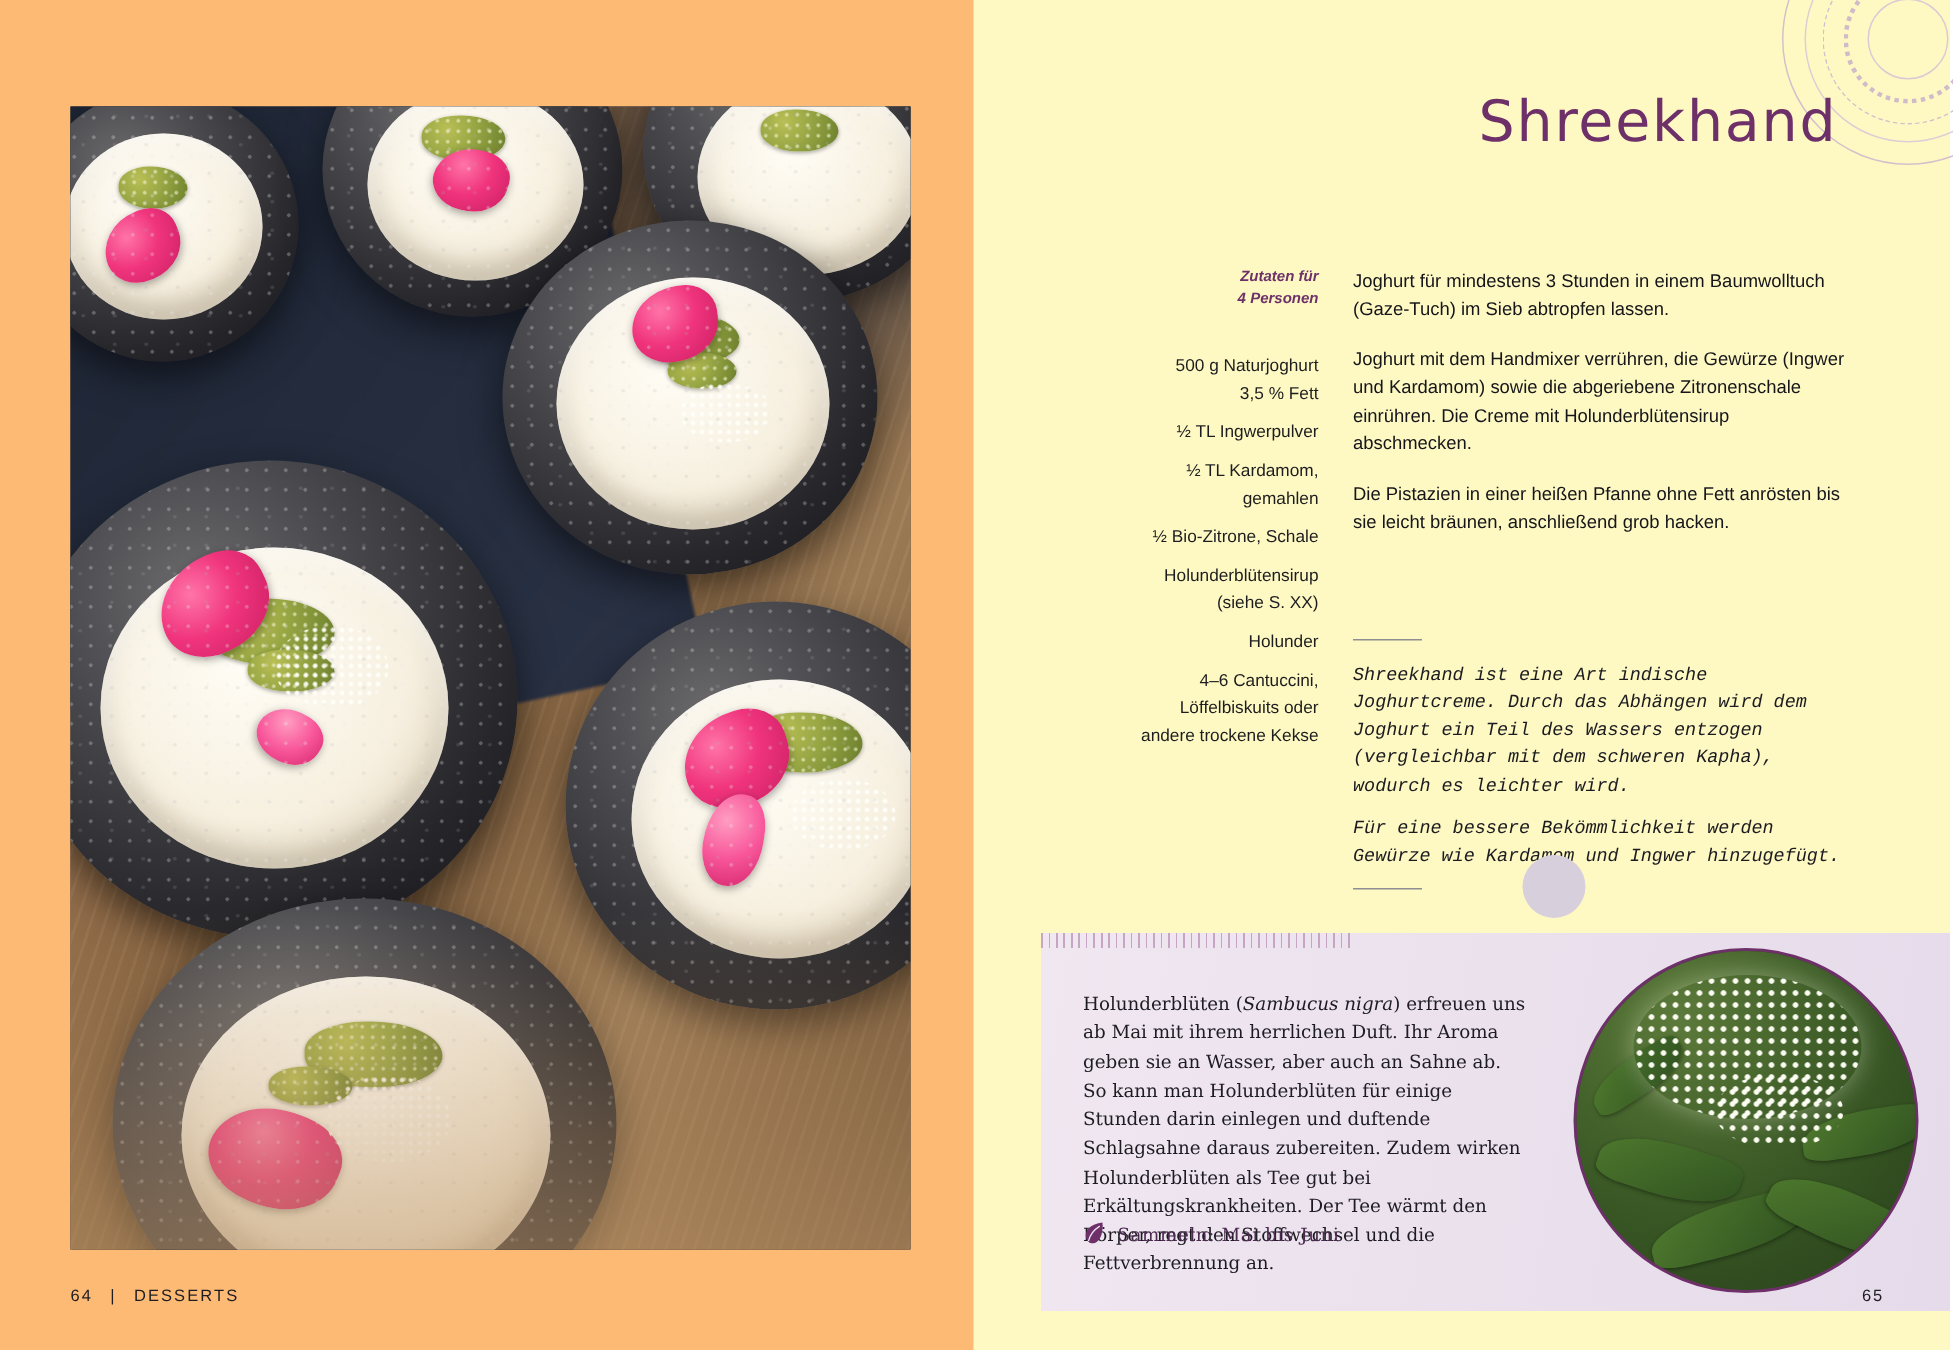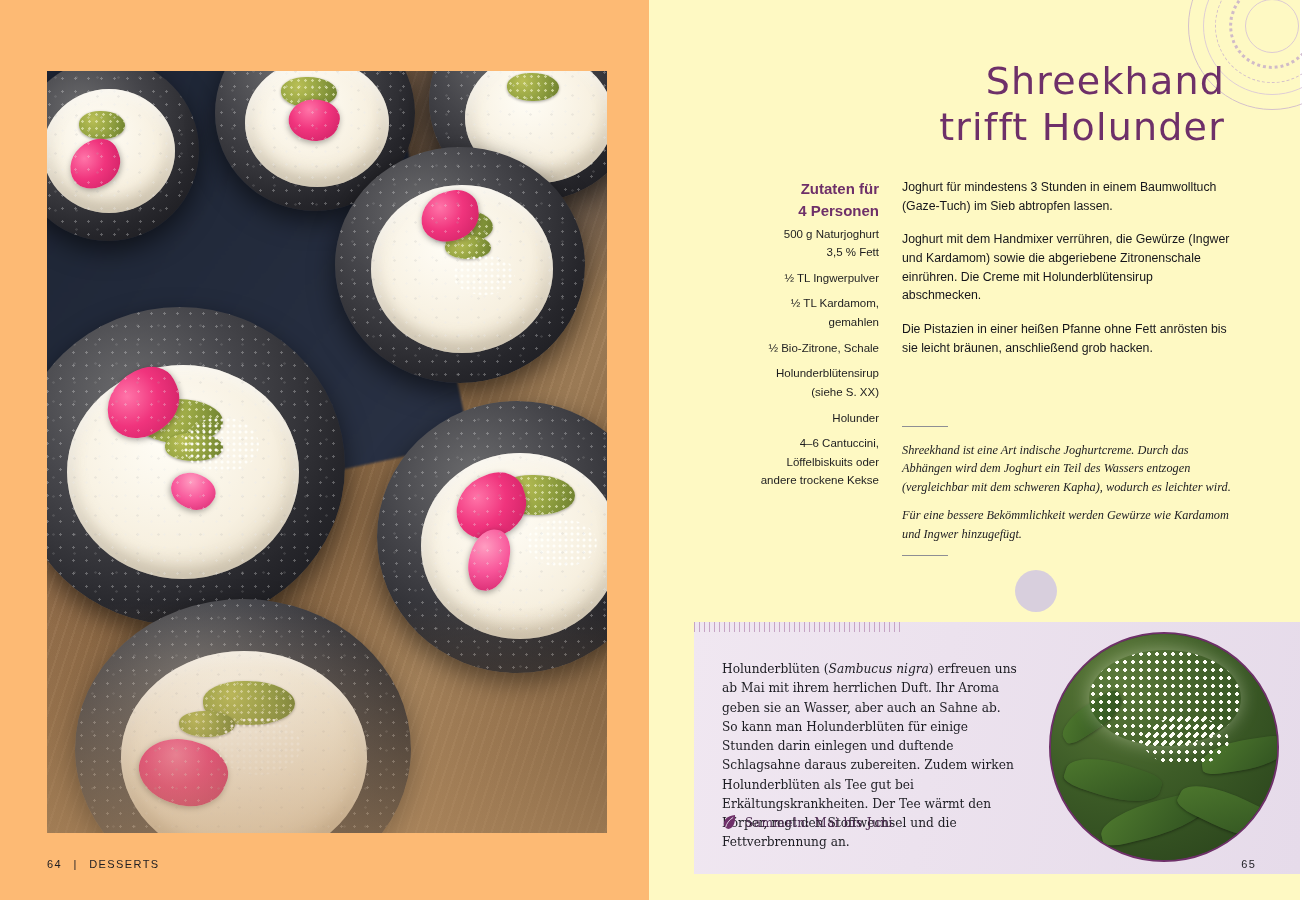--- a/index.html
+++ b/index.html
@@ -178,23 +178,24 @@
     left: 70px; top: 178px;
     width: 160px;
     text-align: right;
     font-size: 11.5px;
     line-height: 1.62;
     color: #1d1d1f;
   }
   .ing-head {
     font-weight: 700;
     color: #6e3069;
-    margin-bottom: 3px;
-    font-size: 15px;
+    margin-bottom: 28px;
+    font-size: 10px;
     line-height: 1.45;
+    font-style: italic;
   }
   .ing-item { margin-bottom: 7px; }
 
   .steps {
     position: absolute;
     left: 253px; top: 178px;
     width: 330px;
     font-size: 12.3px;
     line-height: 1.52;
     color: #15151a;
@@ -203,21 +204,21 @@
 
   .rule {
     width: 46px; height: 1px;
     background: #8e8e94;
     margin: 5px 0 14px 0;
   }
   .note {
     position: absolute;
     left: 253px; top: 421px;
     width: 330px;
-    font-family: Liberation Serif, serif;
+    font-family: Liberation Mono, monospace;
     font-style: italic;
     font-size: 12.3px;
     line-height: 1.5;
     color: #1b1b20;
   }
   .note p { margin: 0 0 10px 0; }
 
   .dot-circle {
     position: absolute;
     left: 366px; top: 570px;
@@ -385,21 +386,20 @@
 
     <div class="corner-mandala">
       <div class="ring2"></div>
       <div class="ring3"></div>
       <div class="ring4"></div>
       <div class="ring5"></div>
     </div>
 
     <h1 class="title">
       <span>Shreekhand</span>
-      <span class="l2">trifft Holunder</span>
     </h1>
 
     <div class="ingredients">
       <div class="ing-head">
         <div>Zutaten für</div>
         <div>4 Personen</div>
       </div>
       <div class="ing-item" style="white-space:pre-line">500 g Naturjoghurt
 3,5 % Fett</div>
       <div class="ing-item" style="white-space:pre-line">½ TL Ingwerpulver</div>

